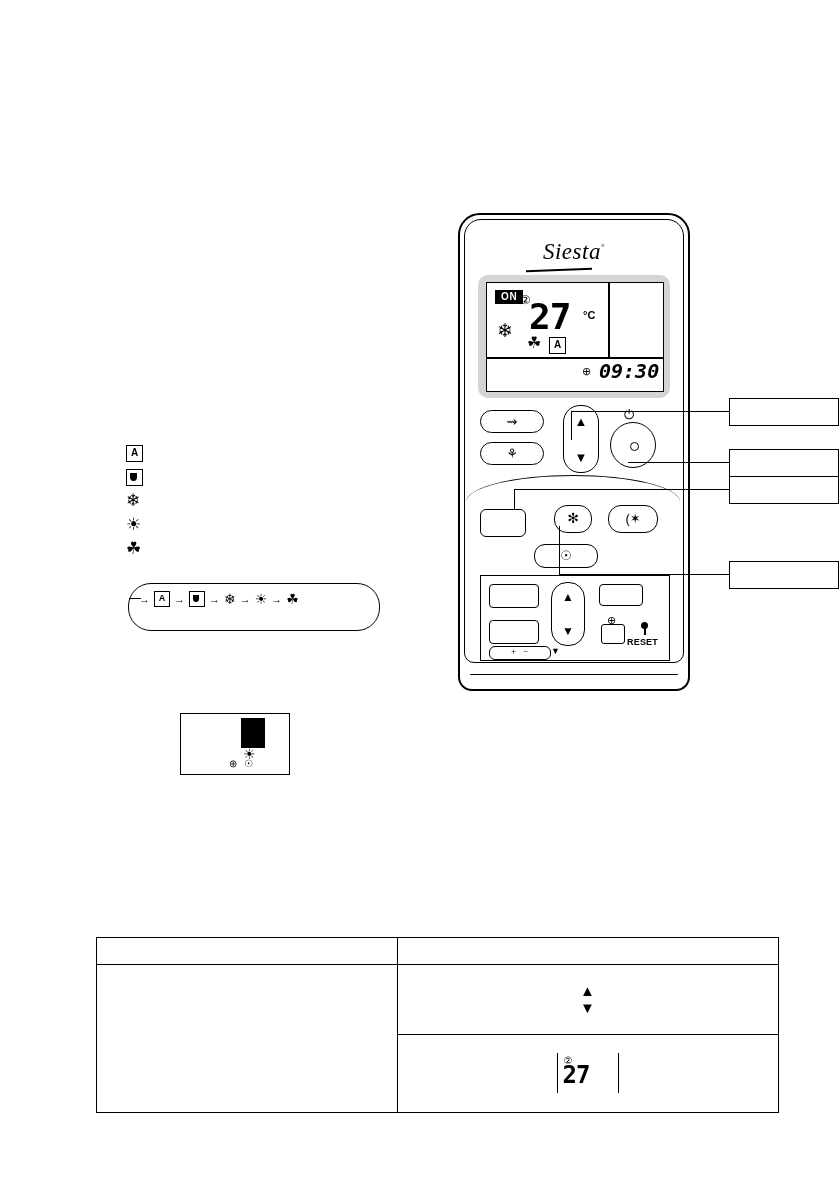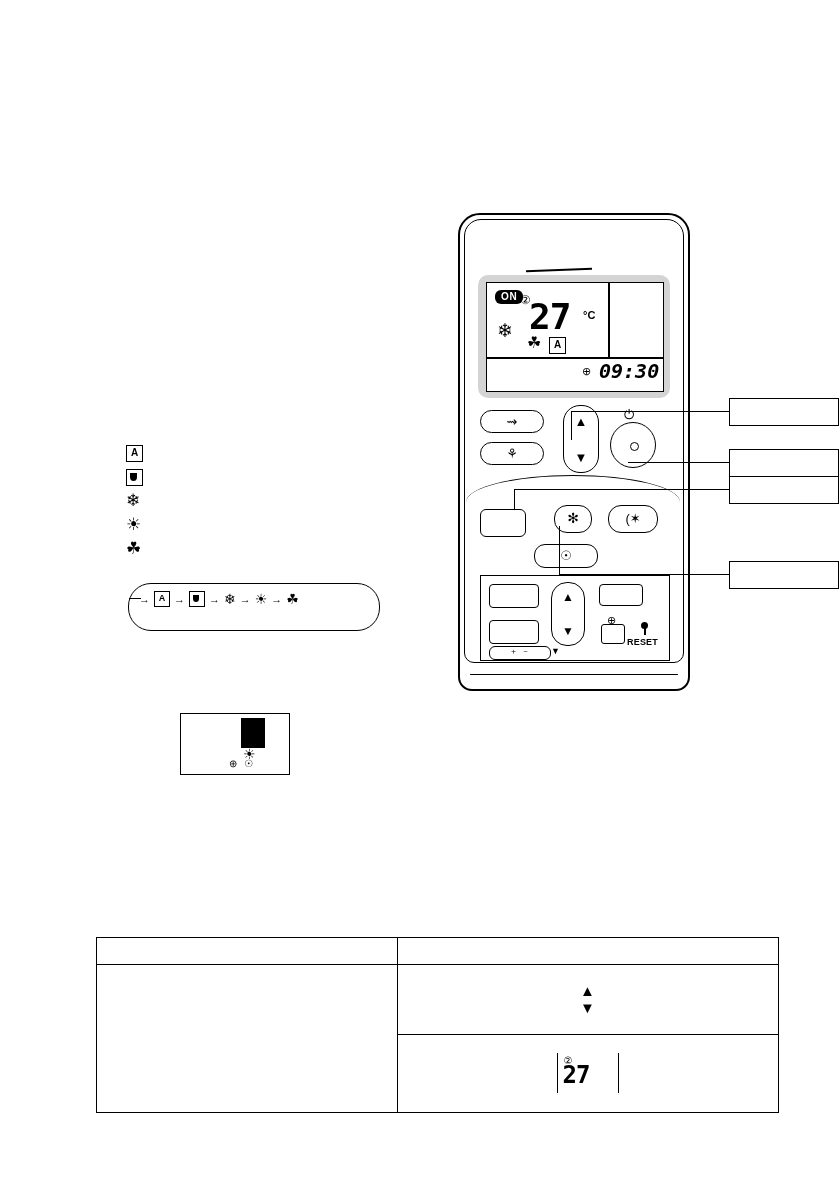--- a/index.html
+++ b/index.html
@@ -117,21 +117,21 @@
   }
   .on-badge {
     position: absolute;
     left: 8px;
     top: 7px;
     background: #000;
     color: #fff;
     font-size: 10px;
     font-weight: bold;
     padding: 1px 6px 2px;
-    border-radius: 6px;
+    border-radius: 0;
     letter-spacing: .6px;
   }
   .snow-ico {
     position: absolute;
     left: 10px;
     top: 38px;
     font-size: 19px;
     line-height: 1;
   }
   .temp-val {
@@ -617,20 +617,23 @@
 </head>
 <body>
 
 <div class="page">
 
   <div class="remote">
     <div class="remote-shell"></div>
     <div class="remote-shell-inner"></div>
     <div class="remote-bottom-line"></div>
 
+    <div class="brand">
+      <span>Siesta</span><span class="deg">°</span>
+    </div>
     <div class="brand-underline"></div>
 
     <div class="lcd-frame">
       <div class="lcd">
         <div class="lcd-divider"></div>
         <div class="lcd-hline"></div>
         <div class="on-badge">ON</div>
         <div class="snow-ico">❄</div>
         <div class="therm-ico">②</div>
         <div class="temp-val">27</div>

